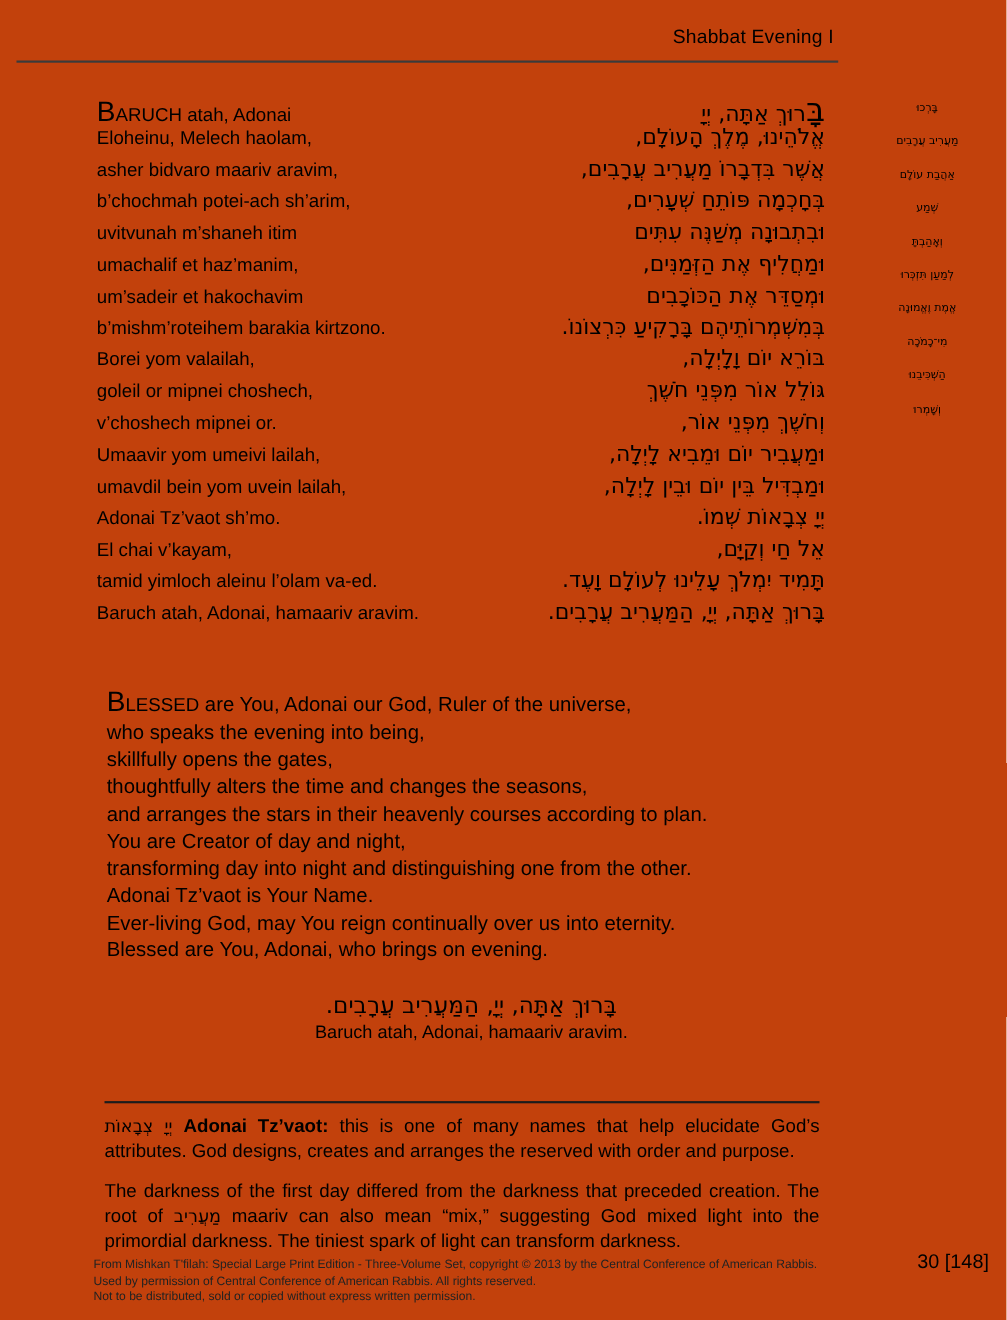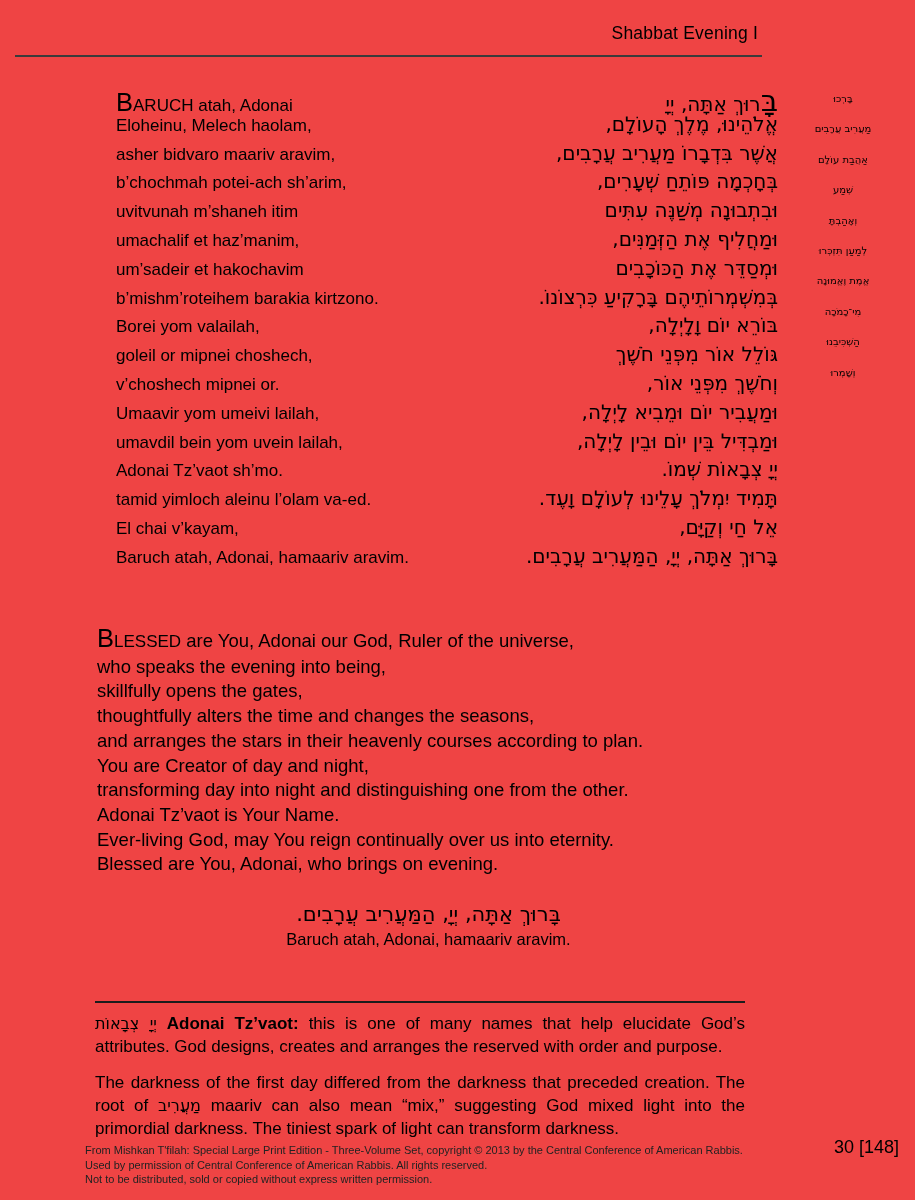--- a/index.html
+++ b/index.html
@@ -1,25 +1,25 @@
 <!DOCTYPE html>
 <html><head>
 <meta charset="utf-8">
 <style>
   html,body{margin:0;padding:0;background:#ffffff;}
-  .page{position:relative;width:915px;height:1200px;background:#ef4444;overflow:hidden;
+  .page{position:relative;width:915px;height:1200px;background:#c2410c;overflow:hidden;
         font-family:"Liberation Sans",sans-serif;color:#000;}
 
   
   .header-title{position:absolute;left:0;top:23px;width:758px;text-align:right;
                 font-size:17.5px;letter-spacing:.2px;}
   .header-rule{position:absolute;left:15px;top:55px;width:747px;height:2px;background:#3b3b3b;}
 
   
-  .prayer{position:absolute;left:116px;top:83px;width:662px;}
+  .prayer{position:absolute;left:88px;top:83px;width:662px;}
   .prow{display:flex;justify-content:space-between;align-items:baseline;height:28.8px;}
   .translit{font-size:17px;white-space:pre;}
   .phe{font-size:20px;direction:rtl;font-family:"DejaVu Sans",sans-serif;white-space:pre;}
   .dropcap{font-size:25.5px;}
   .caps{font-size:17px;}
   .heb-dropcap{font-size:30px;}
 
   
   .sidebar{position:absolute;left:791px;top:84px;width:104px;text-align:center;}
   .side-item{line-height:30.4px;font-size:10px;direction:rtl;
@@ -105,26 +105,26 @@
       </div>
     <div class="prow">
         <div class="translit">umavdil bein yom uvein lailah,</div>
         <div class="phe" dir="rtl">וּמַבְדִּיל בֵּין יוֹם וּבֵין לָיְלָה,</div>
       </div>
     <div class="prow">
         <div class="translit">Adonai Tz’vaot sh’mo.</div>
         <div class="phe" dir="rtl">יְיָ צְבָאוֹת שְׁמוֹ.</div>
       </div>
     <div class="prow">
+        <div class="translit">El chai v’kayam,</div>
+        <div class="phe" dir="rtl">אֵל חַי וְקַיָּם,</div>
+      </div>
+    <div class="prow">
         <div class="translit">tamid yimloch aleinu l’olam va-ed.</div>
         <div class="phe" dir="rtl">תָּמִיד יִמְלֹךְ עָלֵינוּ לְעוֹלָם וָעֶד.</div>
-      </div>
-    <div class="prow">
-        <div class="translit">El chai v’kayam,</div>
-        <div class="phe" dir="rtl">אֵל חַי וְקַיָּם,</div>
       </div>
     <div class="prow">
         <div class="translit">Baruch atah, Adonai, hamaariv aravim.</div>
         <div class="phe" dir="rtl">בָּרוּךְ אַתָּה, יְיָ, הַמַּעֲרִיב עֲרָבִים.</div>
       </div>
   </section>
 
   <aside class="sidebar">
     <div class="side-item">בָּרְכוּ</div>
     <div class="side-item current">מַעֲרִיב עֲרָבִים</div>

